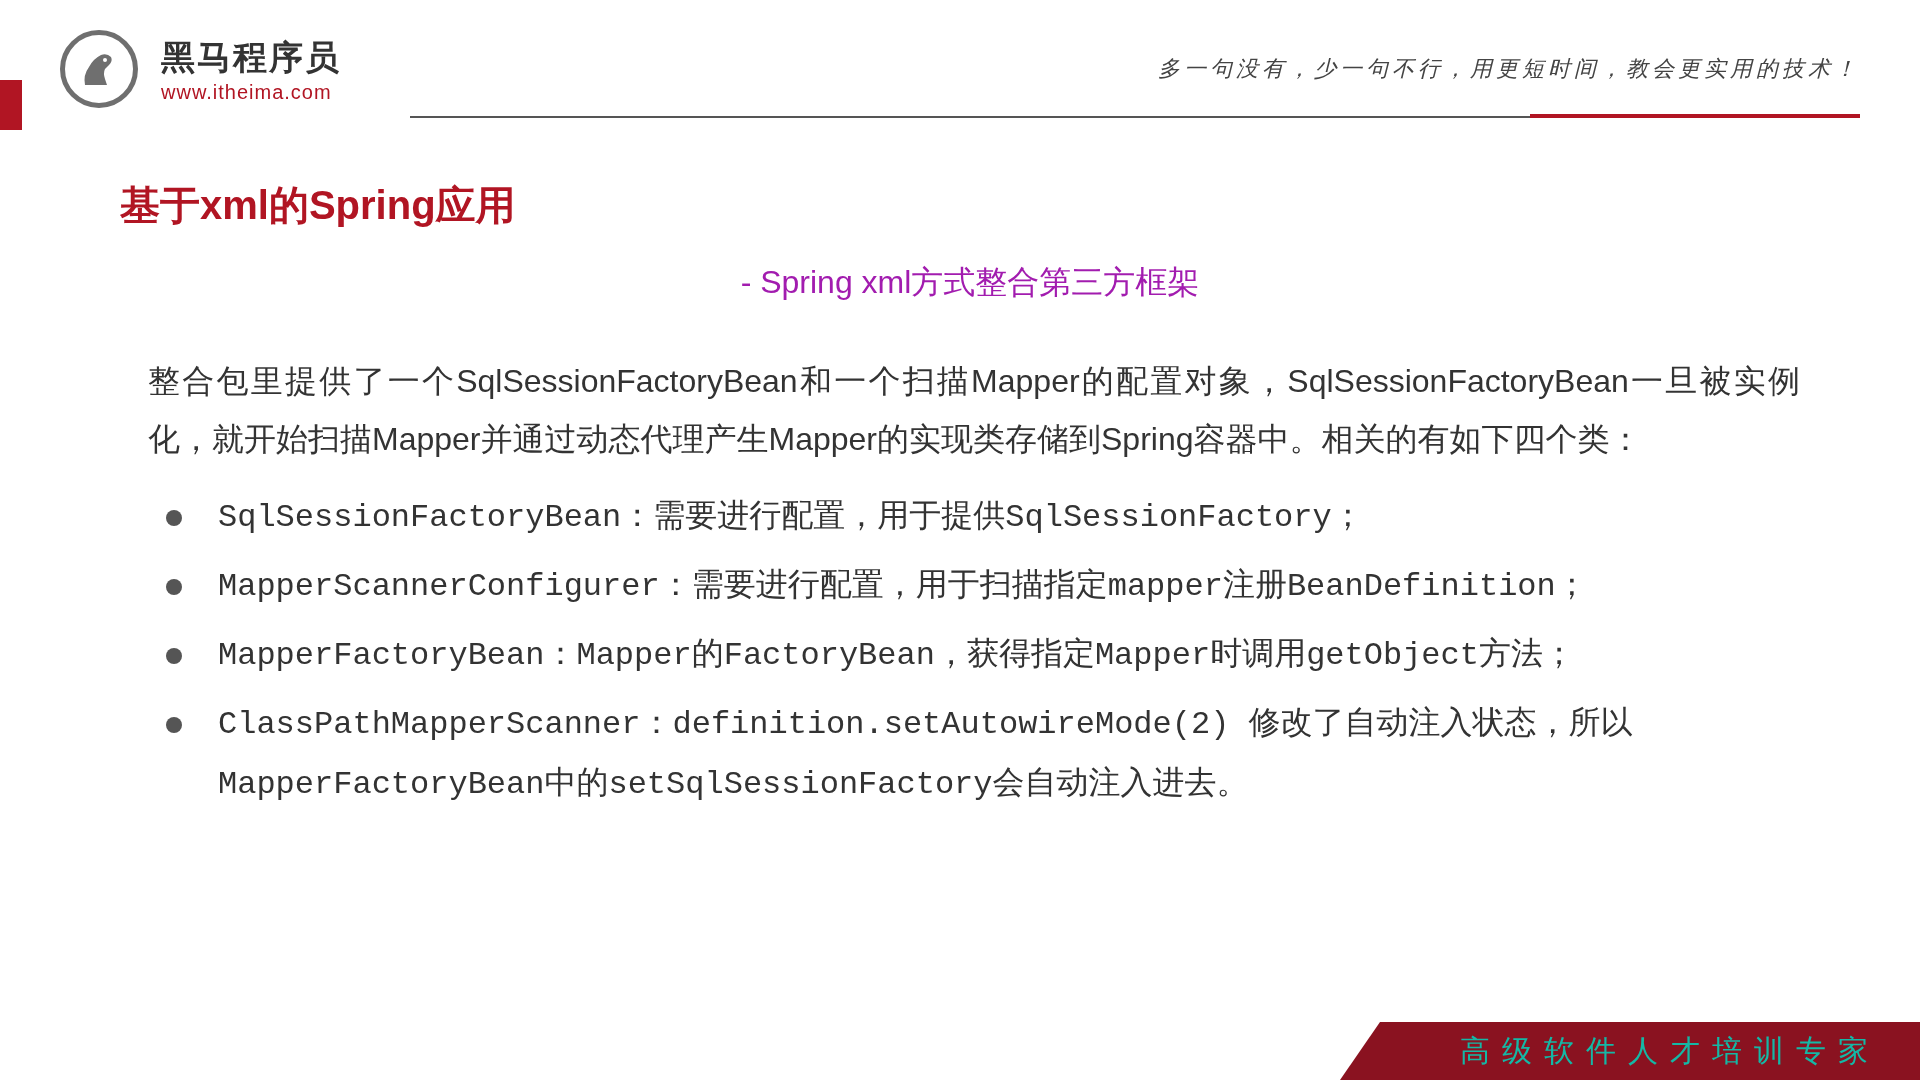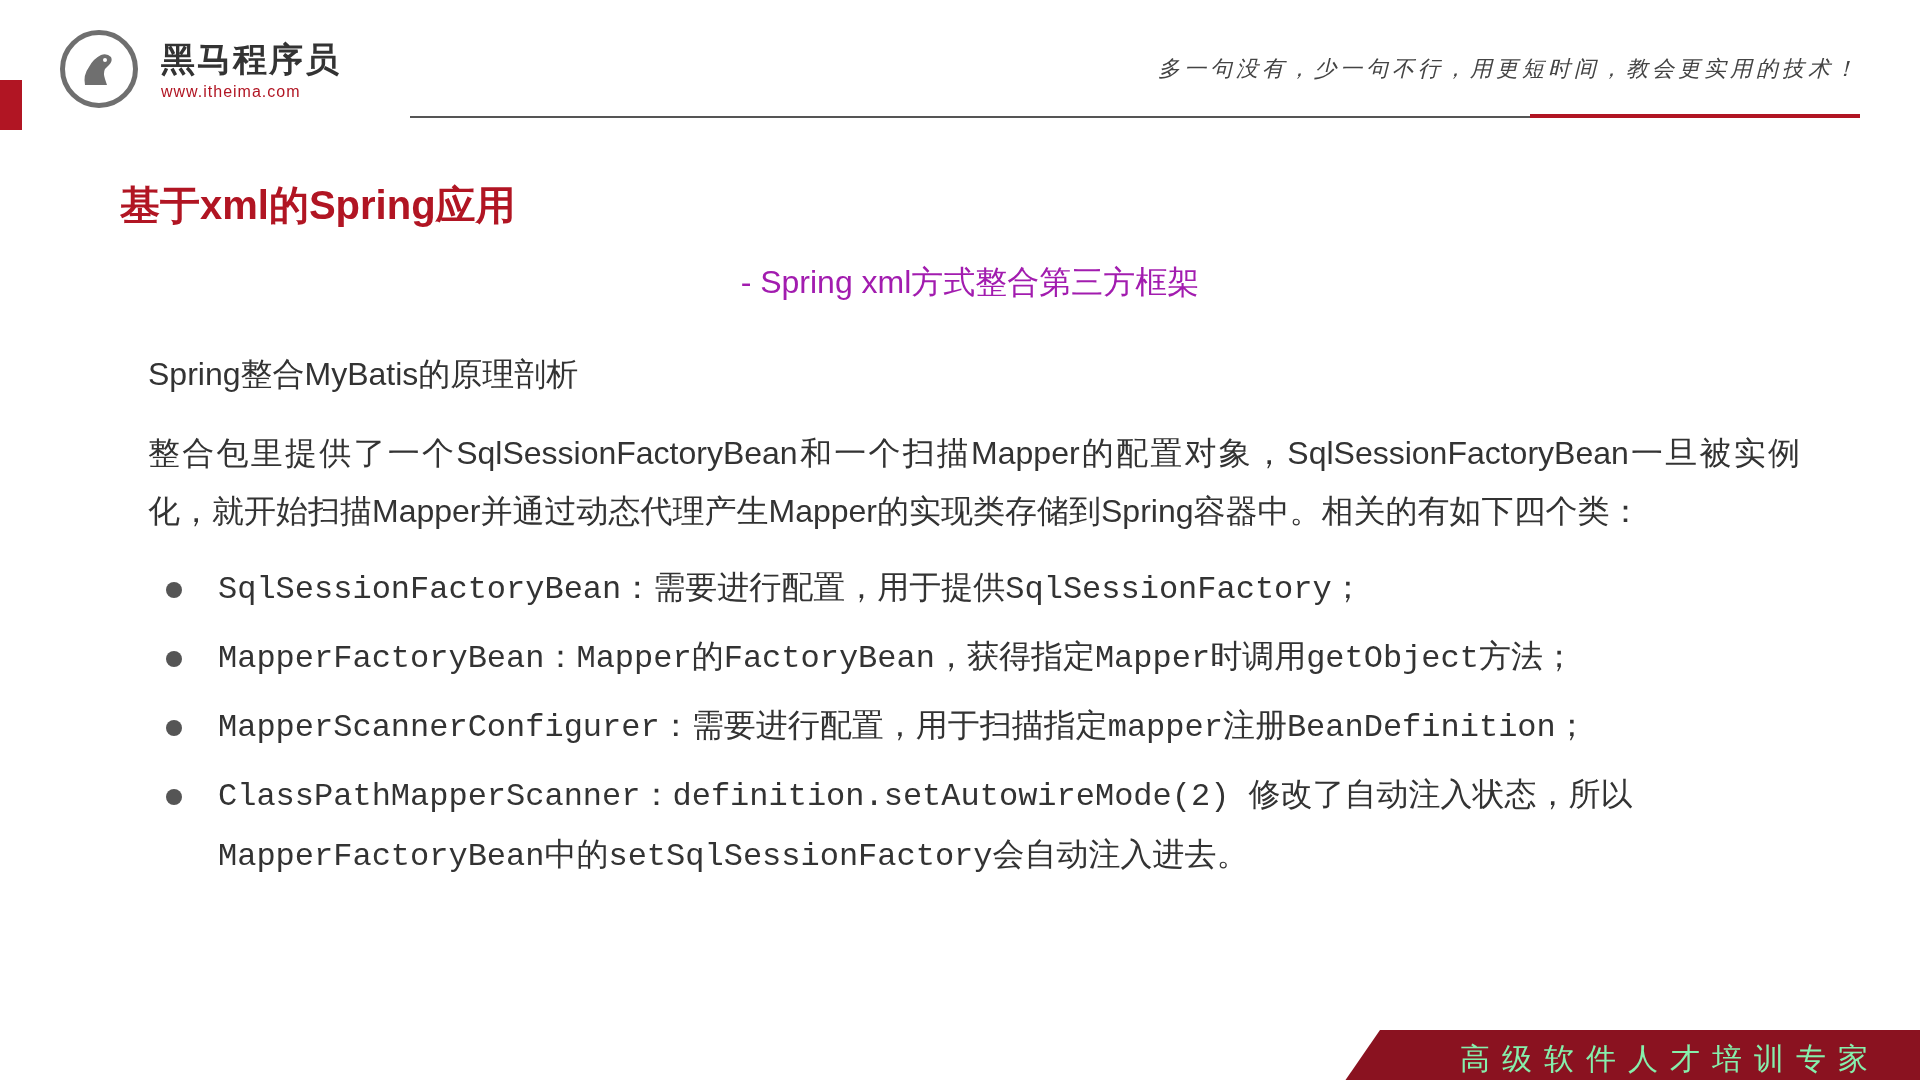--- a/index.html
+++ b/index.html
@@ -59,21 +59,21 @@
       display: flex;
       flex-direction: column;
     }
     .logo-cn {
       font-size: 34px;
       font-weight: bold;
       color: #333;
       letter-spacing: 2px;
     }
     .logo-url {
-      font-size: 16px;
+      font-size: 20px;
       color: #b11523;
       letter-spacing: 1px;
     }
     .slogan {
       font-size: 22px;
       font-family: "KaiTi", "STKaiti", serif;
       color: #444;
       letter-spacing: 4px;
       font-style: italic;
     }
@@ -143,29 +143,29 @@
       top: 22px;
       width: 16px;
       height: 16px;
       border-radius: 50%;
       background: #555;
     }
     .footer-banner {
       position: absolute;
       right: 0;
       bottom: 0;
-      height: 50px;
+      height: 58px;
       width: 540px;
       background: #8a1220;
-      color: #86efac;
+      color: #14b8a6;
       font-size: 30px;
       font-family: "KaiTi", "STKaiti", serif;
       letter-spacing: 12px;
       display: flex;
-      align-items: flex-end;
+      align-items: center;
       justify-content: center;
       padding-left: 40px;
     }
     .footer-banner::before {
       content: "";
       position: absolute;
       left: -40px;
       top: 0;
       width: 0;
       height: 0;
@@ -194,25 +194,24 @@
     </div>
   </div>
   <div class="slogan">多一句没有，少一句不行，用更短时间，教会更实用的技术！</div>
   <div class="header-line"></div>
   <div class="header-line-red"></div>
 </div>
 
 <div class="content">
   <div class="title">基于xml的Spring应用</div>
   <div class="subtitle">- Spring xml方式整合第三方框架</div>
-  <div class="section-title">Spring整合MyBatis的原理剖析</div>
   <div class="paragraph">整合包里提供了一个SqlSessionFactoryBean和一个扫描Mapper的配置对象，SqlSessionFactoryBean一旦被实例化，就开始扫描Mapper并通过动态代理产生Mapper的实现类存储到Spring容器中。相关的有如下四个类：</div>
   <ul class="bullet-list">
     <li>SqlSessionFactoryBean：需要进行配置，用于提供SqlSessionFactory；</li>
+    <li>MapperScannerConfigurer：需要进行配置，用于扫描指定mapper注册BeanDefinition；</li>
     <li>MapperFactoryBean：Mapper的FactoryBean，获得指定Mapper时调用getObject方法；</li>
-    <li>MapperScannerConfigurer：需要进行配置，用于扫描指定mapper注册BeanDefinition；</li>
     <li>ClassPathMapperScanner：definition.setAutowireMode(2)  修改了自动注入状态，所以MapperFactoryBean中的setSqlSessionFactory会自动注入进去。</li>
   </ul>
 </div>
 
 <div class="footer-banner">
   <span>高级软件人才培训专家</span>
 </div>
 
 </body></html>

